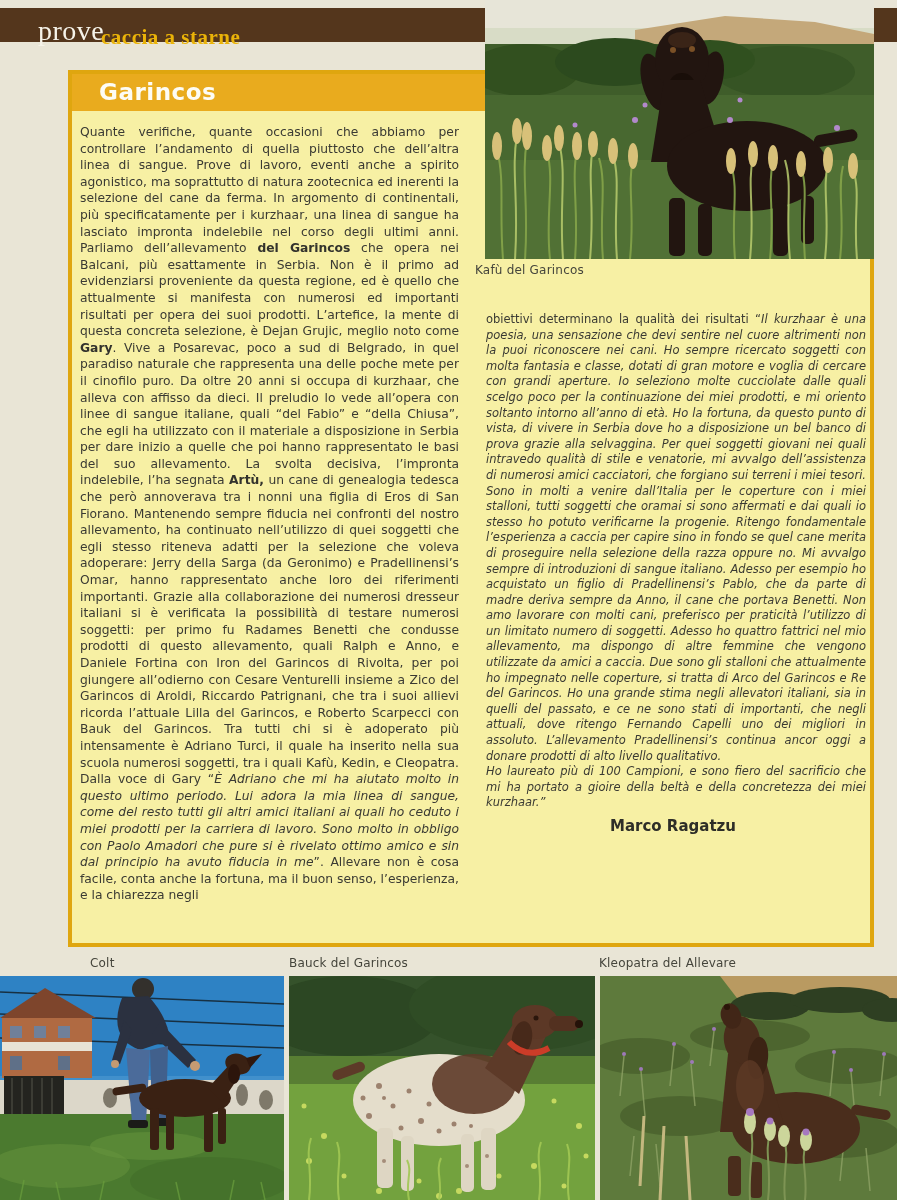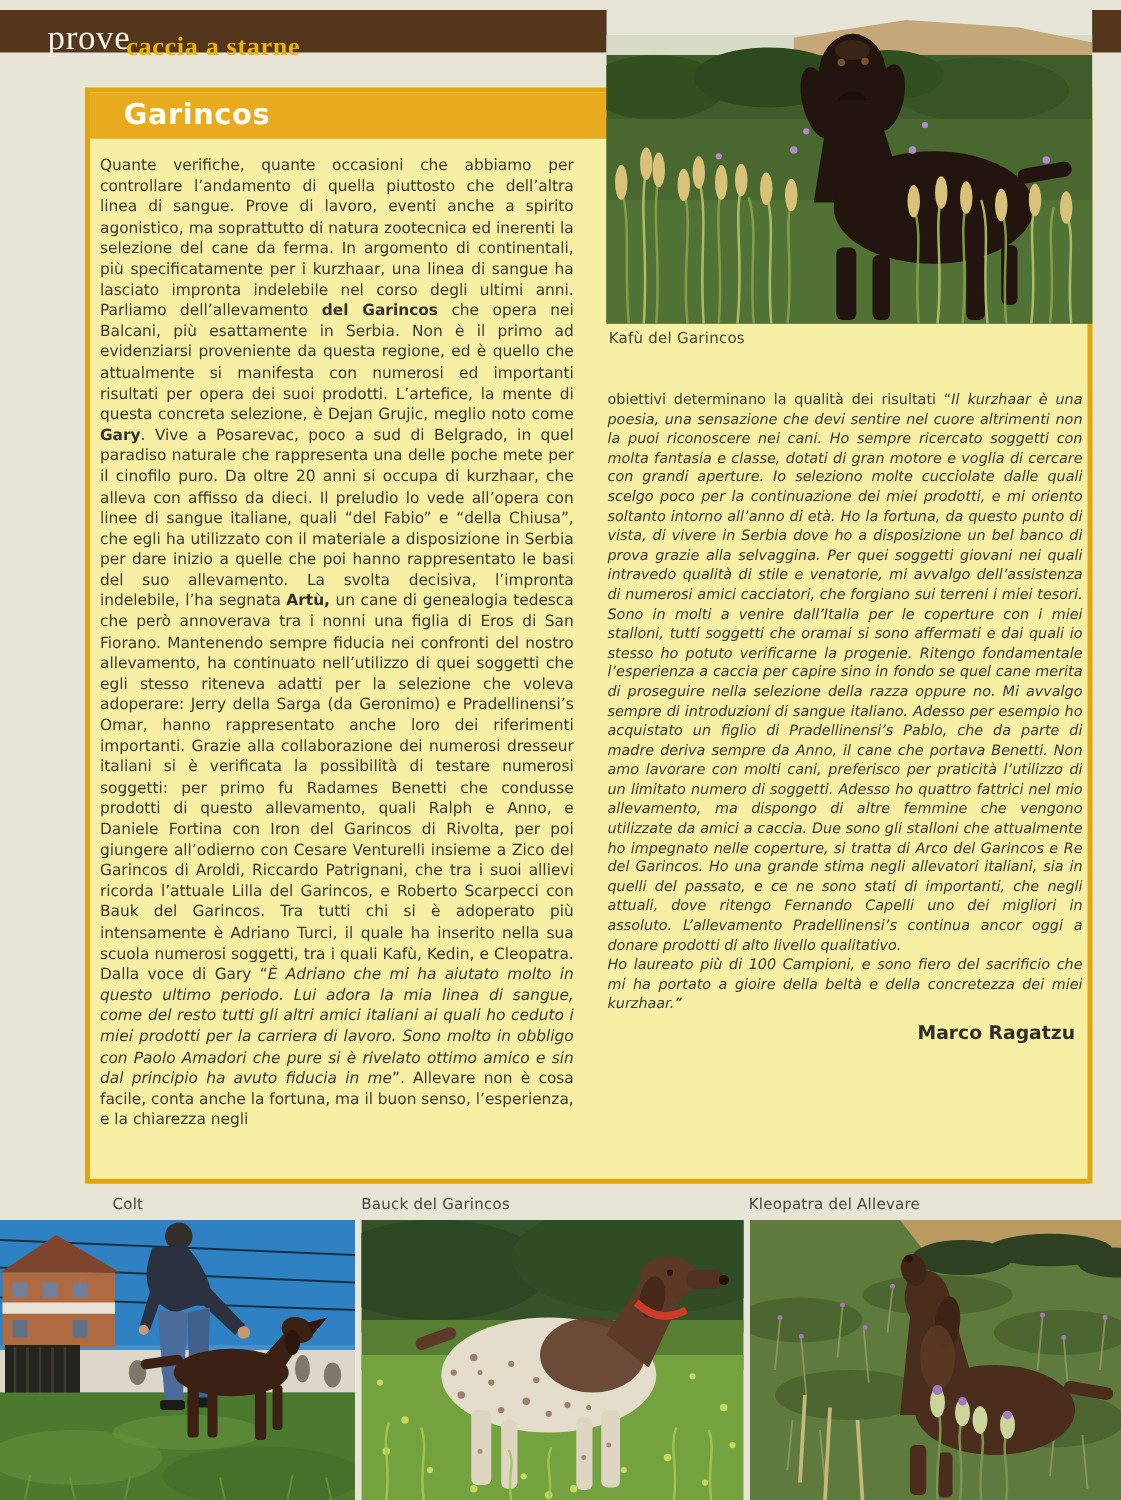--- a/index.html
+++ b/index.html
@@ -20,25 +20,25 @@
   .title-bar span{display:block;padding-left:27px;line-height:37px;font-size:23px;font-weight:bold;
     color:#fdfcf5;letter-spacing:.5px;}
 
   
   .col{position:absolute;color:#3a3a33;text-align:justify;overflow:hidden;}
   .col-left{left:80px;top:124px;width:379px;height:816px;font-size:12.3px;line-height:16.6px;}
   .col-right{left:486px;top:312px;width:380px;height:642px;font-size:11.5px;line-height:15.6px;}
   .col b{font-weight:bold;color:#32322c;}
   .col i{font-style:italic;}
   .prewrap{white-space:pre-wrap;}
-  .author{margin-top:8px;padding-right:6px;text-align:right;font-size:15px;font-weight:bold;color:#2e2e28;}
+  .author{margin-top:8px;padding-right:6px;text-align:center;font-size:15px;font-weight:bold;color:#2e2e28;}
 
   
   .caption{position:absolute;font-size:12px;color:#45453c;letter-spacing:.2px;}
-  .caption-top{left:487px;top:263px;}
+  .caption-top{left:475px;top:263px;}
   .caption-colt{left:90px;top:956px;}
   .caption-bauck{left:289px;top:956px;}
   .caption-kleo{left:599px;top:956px;}
 
   
   .photo{position:absolute;overflow:hidden;}
   .photo svg{display:block;width:100%;height:100%;}
   .photo-top{left:485px;top:0;width:389px;height:259px;z-index:5;}
   .photo-colt{left:0;top:976px;width:284px;height:224px;}
   .photo-bauck{left:289px;top:976px;width:306px;height:224px;}

